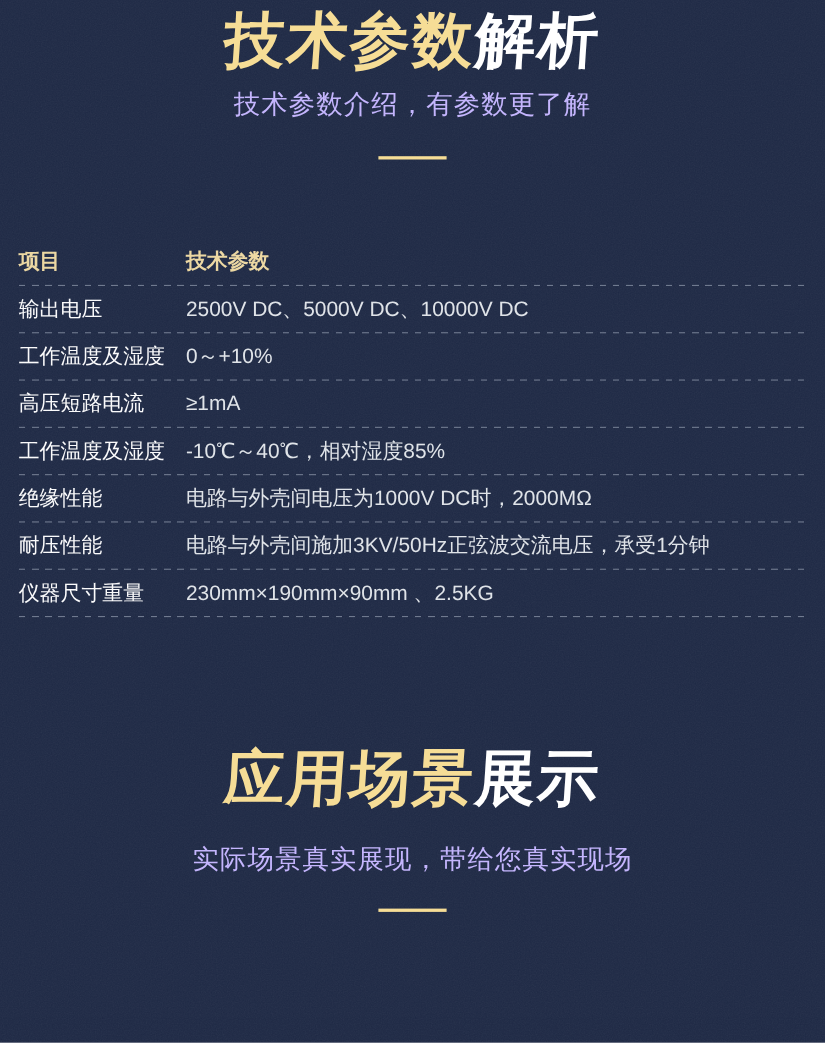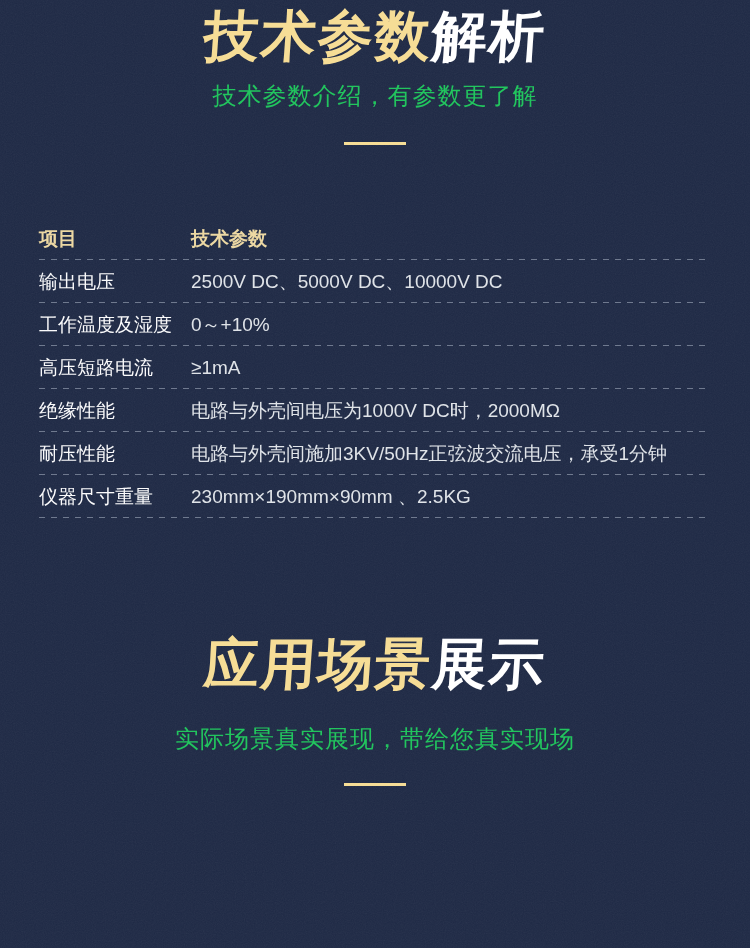--- a/index.html
+++ b/index.html
@@ -17,31 +17,31 @@
   .hero2 { margin-top:116px; }
   .big-title {
     font-size:55px; line-height:60px; font-weight:900;
     letter-spacing:2px; transform:skewX(-4deg);
     white-space:nowrap;
   }
   .big-title .gold { color:#f6dd96; }
   .big-title .white { color:#ffffff; }
   .hero-sub {
     margin-top:15px; font-size:24px; line-height:30px;
-    color:#22c55e; letter-spacing:1px;font-family:Liberation Serif, serif;
+    color:#c4b5fd; letter-spacing:1px;font-family:Liberation Serif, serif;
   }
   .hero-divider {
     width:62px; height:3px; background:#f6dd96;
     margin:31px auto 0;
   }
   .hero2 .hero-sub { margin-top:30px; }
   .hero2 .hero-divider { margin-top:29px; }
 
   
-  .spec { margin:72px 39px 0; font-size:19px; }
+  .spec { margin:72px 17px 0; font-size:19px; }
   .spec-row {
     padding:1px 0; line-height:41px;
     background-image:repeating-linear-gradient(90deg, rgba(174,184,201,.55) 0 6px, transparent 6px 12px);
     background-size:100% 1px; background-position:left bottom; background-repeat:no-repeat;
   }
   .spec-label {
     display:inline-block; width:152px; vertical-align:top;
     font-weight:normal; color:#fdfdfe;
   }
   .spec-value { color:#e1e5ea; }
@@ -79,20 +79,23 @@
 
 
     <div class="spec-row">
       <span class="spec-label">工作温度及湿度</span><span class="spec-value">0～+10%</span>
     </div>
 
     <div class="spec-row">
       <span class="spec-label">高压短路电流</span><span class="spec-value">≥1mA</span>
     </div>
 
+    <div class="spec-row">
+      <span class="spec-label">工作温度及湿度</span><span class="spec-value">-10℃～40℃，相对湿度85%</span>
+    </div>
 
     <div class="spec-row">
       <span class="spec-label">绝缘性能</span><span class="spec-value">电路与外壳间电压为1000V DC时，2000MΩ</span>
     </div>
 
     <div class="spec-row">
       <span class="spec-label">耐压性能</span><span class="spec-value">电路与外壳间施加3KV/50Hz正弦波交流电压，承受1分钟</span>
     </div>
 
     <div class="spec-row">

